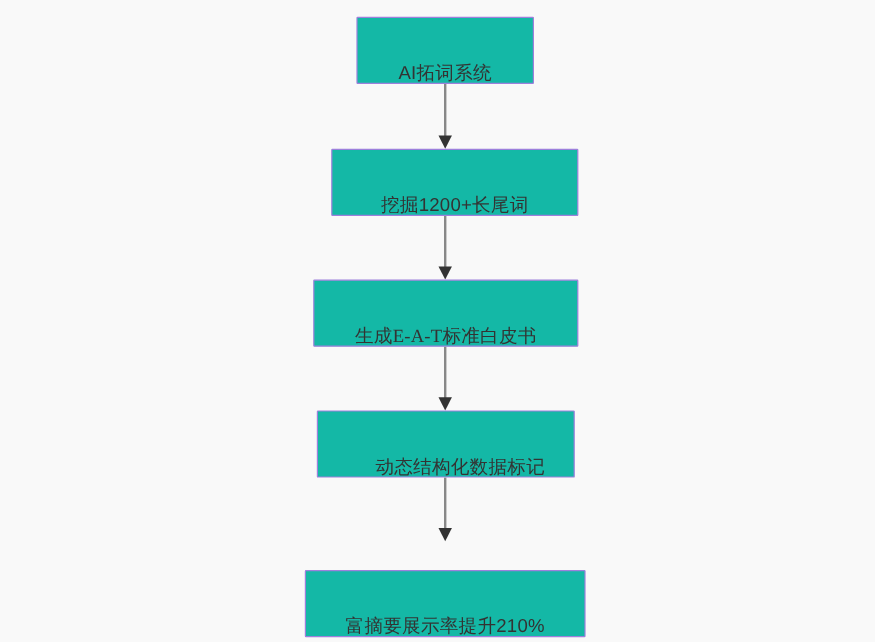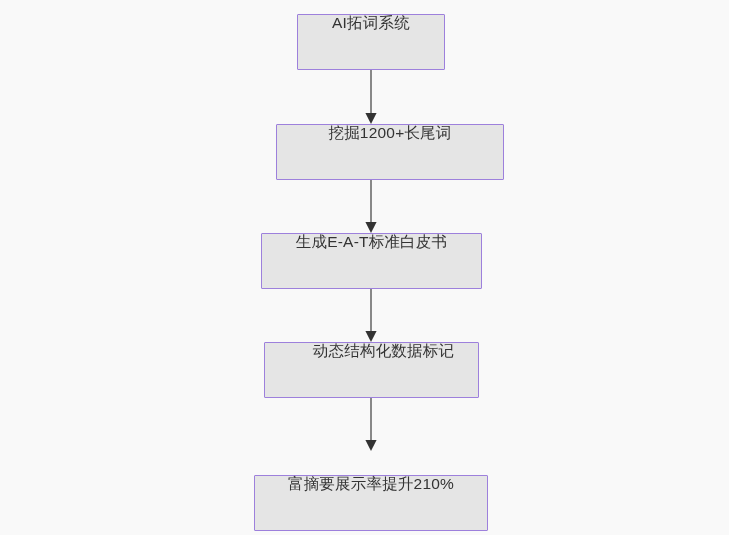--- a/index.html
+++ b/index.html
@@ -15,25 +15,25 @@
   }
   #flowchart {
     position: relative;
     width: 729px;
     height: 535px;
   }
   .node {
     position: absolute;
     box-sizing: border-box;
     height: 56px;
-    background: #e5e5e5;
+    background: #14b8a6;
     border: 1.4px solid #9d80dc;
     border-radius: 1px;
     display: flex;
-    align-items: flex-start;
+    align-items: flex-end;
     justify-content: center;
     color: #333333;
     font-size: 15.5px;
     line-height: 1;
     letter-spacing: 0.2px;
     white-space: nowrap;
   }
   .node-label {
     display: block;
     padding: 0 2px;
@@ -56,32 +56,32 @@
     <span class="node-label">AI拓词系统</span>
   </div>
 
   <div class="edge" style="left:359px; top:70px; height:54px;">
     <svg width="24" height="54" viewBox="0 0 24 54">
       <line x1="12" y1="0" x2="12" y2="46" stroke="#888888" stroke-width="2"></line>
       <polygon points="12,54 6.4,43 17.6,43" fill="#333333"></polygon>
     </svg>
   </div>
 
-  <div class="node" style="left:276px; top:124px; width:228px;">
+  <div class="node" style="left:276px; top:124px; width:206px;">
     <span class="node-label">挖掘1200+长尾词</span>
   </div>
 
   <div class="edge" style="left:359px; top:180px; height:53px;">
     <svg width="24" height="53" viewBox="0 0 24 53">
       <line x1="12" y1="0" x2="12" y2="45" stroke="#888888" stroke-width="2"></line>
       <polygon points="12,53 6.4,42 17.6,42" fill="#333333"></polygon>
     </svg>
   </div>
 
-  <div class="node" style="left:261px; top:233px; width:221px;">
+  <div class="node" style="left:261px; top:233px; width:221px;font-family:Liberation Serif, serif;">
     <span class="node-label">生成E-A-T标准白皮书</span>
   </div>
 
   <div class="edge" style="left:359px; top:289px; height:53px;">
     <svg width="24" height="53" viewBox="0 0 24 53">
       <line x1="12" y1="0" x2="12" y2="45" stroke="#888888" stroke-width="2"></line>
       <polygon points="12,53 6.4,42 17.6,42" fill="#333333"></polygon>
     </svg>
   </div>
 

